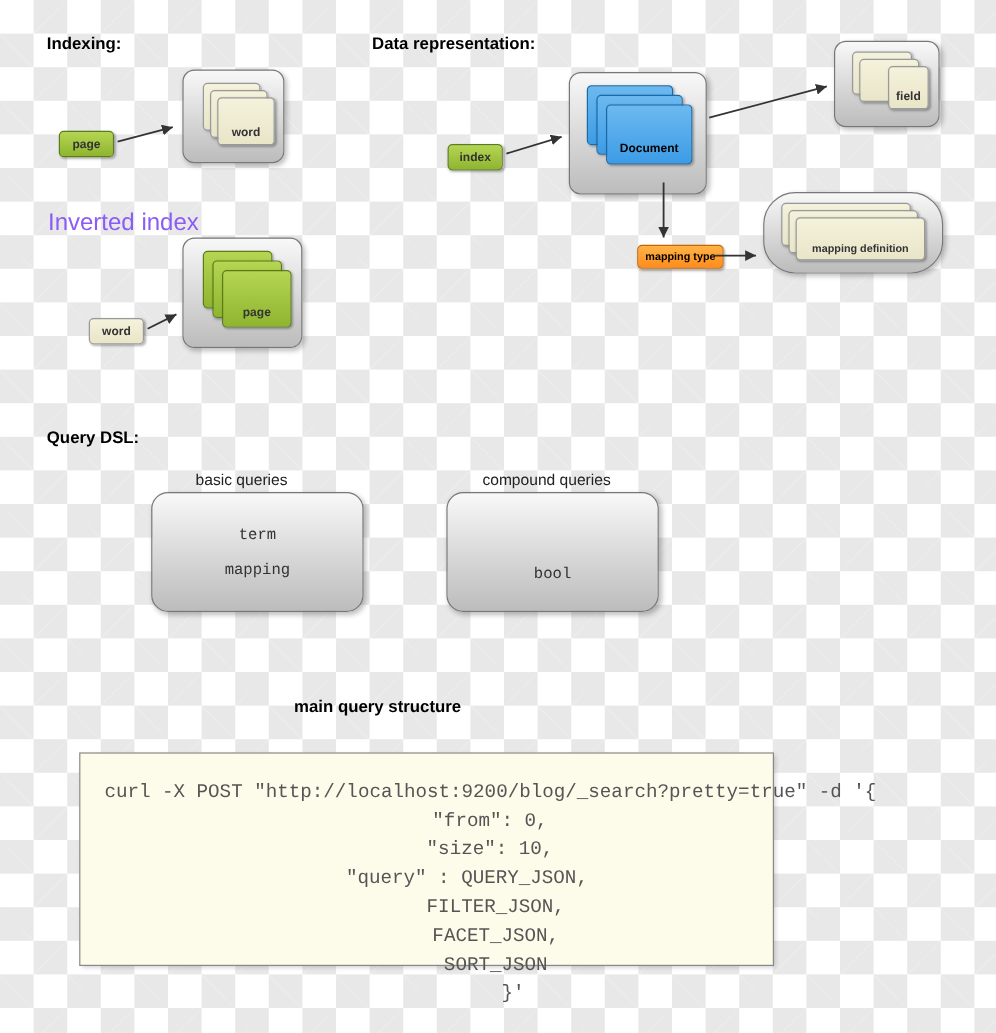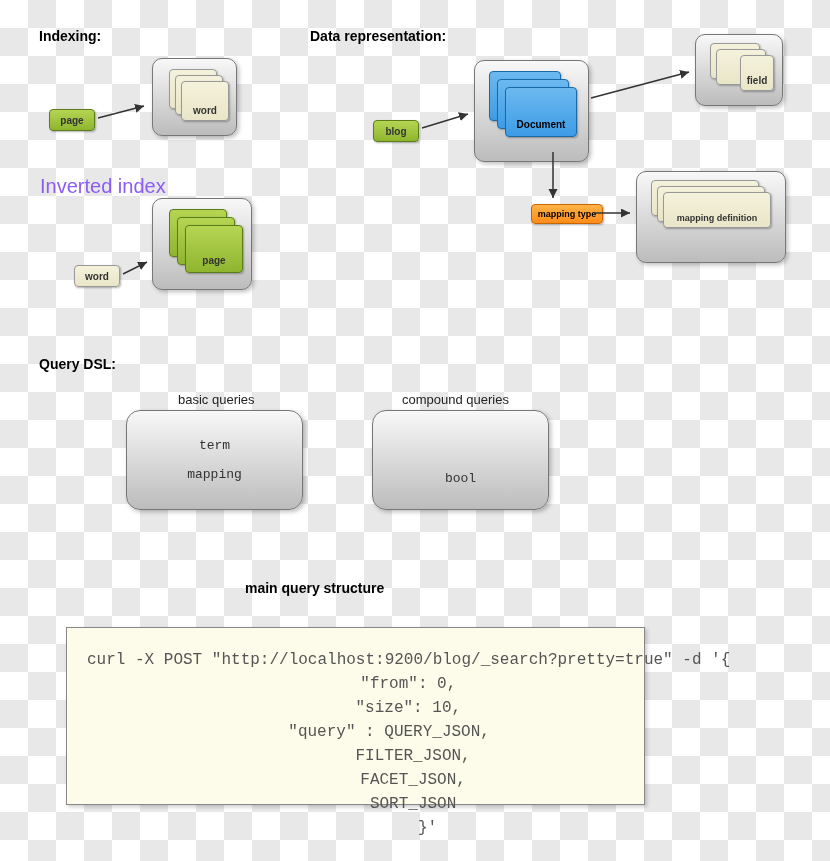--- a/index.html
+++ b/index.html
@@ -108,21 +108,21 @@
     box-shadow: 2px 2px 4px rgba(0,0,0,0.2);
   }
 </style>
 </head>
 <body>
 
 <div class="heading" style="left:39px; top:28px;">Indexing:</div>
 <div class="heading" style="left:310px; top:28px;">Data representation:</div>
 <div class="subheading" style="left:40px; top:175px;">Inverted index</div>
 <div class="heading" style="left:39px; top:356px;">Query DSL:</div>
-<div class="sub-label" style="left:178px; top:392px;">basic queries</div>
+<div class="sub-label" style="left:163px; top:392px;">basic queries</div>
 <div class="sub-label" style="left:402px; top:392px;">compound queries</div>
 <div class="heading" style="left:245px; top:580px;">main query structure</div>
 
 <div class="chip chip-green" style="left:49px; top:109px; width:46px; height:22px;">page</div>
 
 <div class="node-box" style="left:152px; top:58px; width:85px; height:78px;">
   <div class="stack-card chip-beige" style="left:16px; top:10px; width:48px; height:40px; border:1.5px solid #999;"></div>
   <div class="stack-card chip-beige" style="left:22px; top:16px; width:48px; height:40px; border:1.5px solid #999;"></div>
   <div class="chip chip-beige" style="left:28px; top:22px; width:48px; height:40px; padding-top:20px; align-items:flex-end;">
       <span style="position:absolute; bottom:4px;">word</span>
@@ -148,21 +148,21 @@
 </div>
 <svg class="arrow" style="left:121px; top:256px; width:34px; height:24px;">
   <defs>
       <marker id="ah2" markerWidth="8" markerHeight="8" refX="6" refY="3" orient="auto">
         <path d="M0,0 L6,3 L0,6 Z" fill="#333"></path>
       </marker>
     </defs>
   <line x1="2" y1="18" x2="26" y2="6" stroke="#333" stroke-width="1.5" marker-end="url(#ah2)"></line>
 </svg>
 
-<div class="chip chip-green" style="left:373px; top:120px; width:46px; height:22px;">blog</div>
+<div class="chip chip-green" style="left:373px; top:120px; width:46px; height:22px;">index</div>
 
 <div class="node-box" style="left:474px; top:60px; width:115px; height:102px;">
   <div class="stack-card chip-blue" style="left:14px; top:10px; width:72px; height:50px; border:1.5px solid #1a6aa8;"></div>
   <div class="stack-card chip-blue" style="left:22px; top:18px; width:72px; height:50px; border:1.5px solid #1a6aa8;"></div>
   <div class="chip chip-blue" style="left:30px; top:26px; width:72px; height:50px;">
       <span style="position:absolute; bottom:6px;">Document</span>
     </div>
 </div>
 <svg class="arrow" style="left:420px; top:108px; width:56px; height:24px;">
   <defs>
@@ -192,21 +192,21 @@
 <div class="chip chip-orange" style="left:519px; top:204px; width:72px; height:20px; font-size:9px;margin-left:12px;">mapping type</div>
 <svg class="arrow" style="left:545px; top:150px; width:20px; height:56px;">
   <defs>
       <marker id="ah5" markerWidth="8" markerHeight="8" refX="6" refY="3" orient="auto">
         <path d="M0,0 L6,3 L0,6 Z" fill="#333"></path>
       </marker>
     </defs>
   <line x1="8" y1="2" x2="8" y2="48" stroke="#333" stroke-width="1.5" marker-end="url(#ah5)"></line>
 </svg>
 
-<div class="node-box" style="left:636px; top:171px; width:150px; height:92px;">
+<div class="node-box" style="left:636px; top:160px; width:150px; height:68px;border-radius:27px;">
   <div class="stack-card chip-beige" style="left:14px; top:8px; width:108px; height:36px; border:1.5px solid #999;"></div>
   <div class="stack-card chip-beige" style="left:20px; top:14px; width:108px; height:36px; border:1.5px solid #999;"></div>
   <div class="chip chip-beige" style="left:26px; top:20px; width:108px; height:36px; font-size:9px;">
       <span style="position:absolute; bottom:4px;">mapping definition</span>
     </div>
 </div>
 <svg class="arrow" style="left:592px; top:206px; width:46px; height:14px;">
   <defs>
       <marker id="ah6" markerWidth="8" markerHeight="8" refX="6" refY="3" orient="auto">
         <path d="M0,0 L6,3 L0,6 Z" fill="#333"></path>

